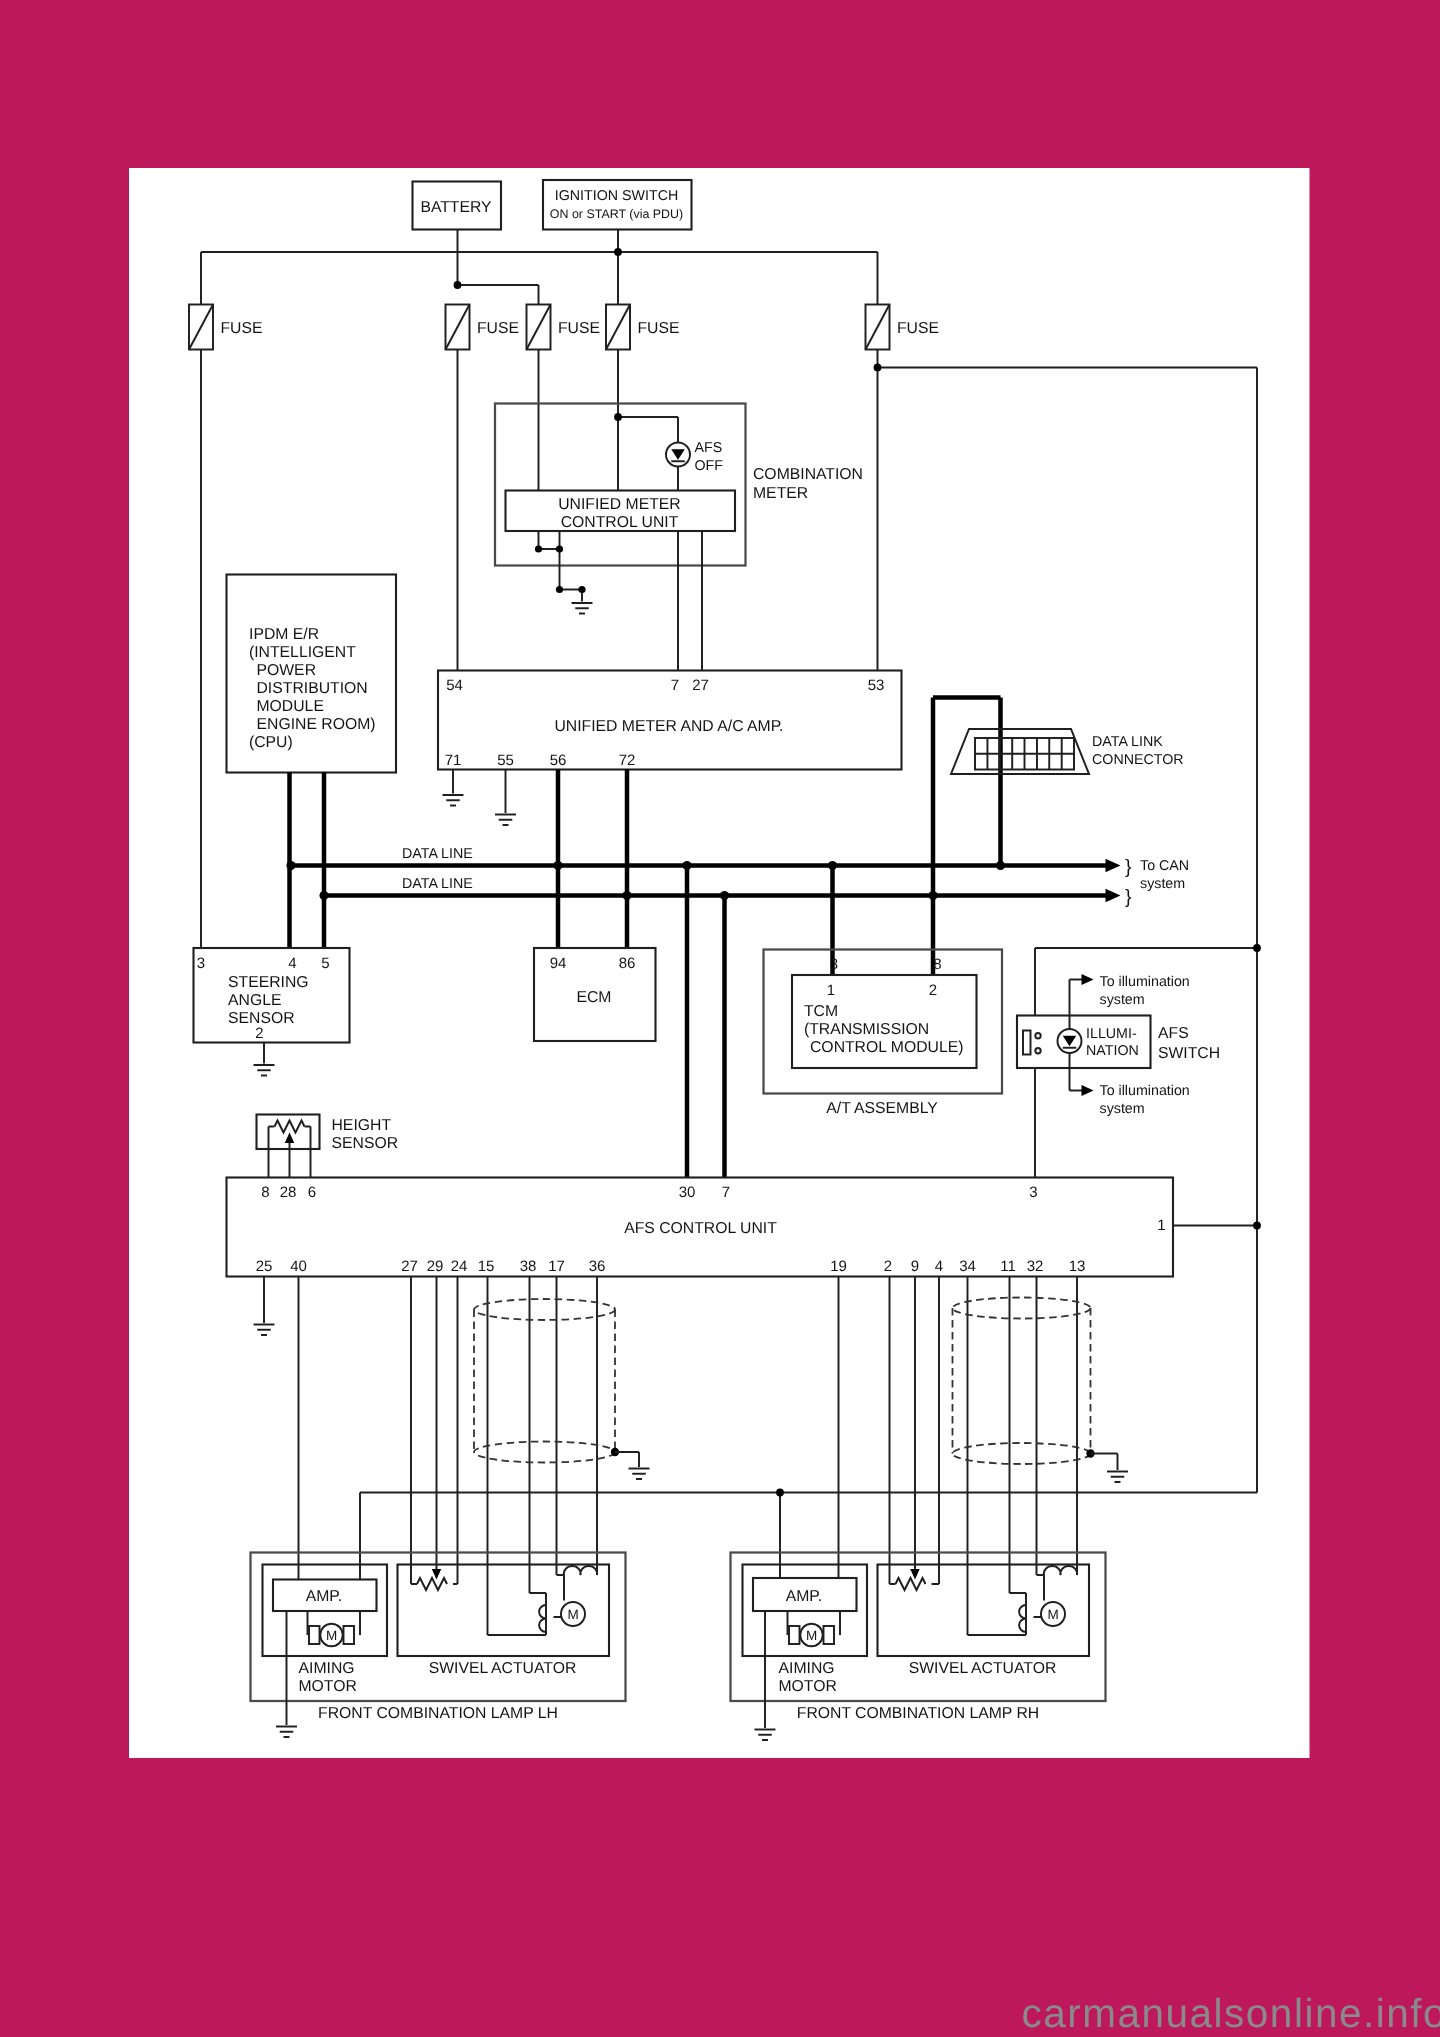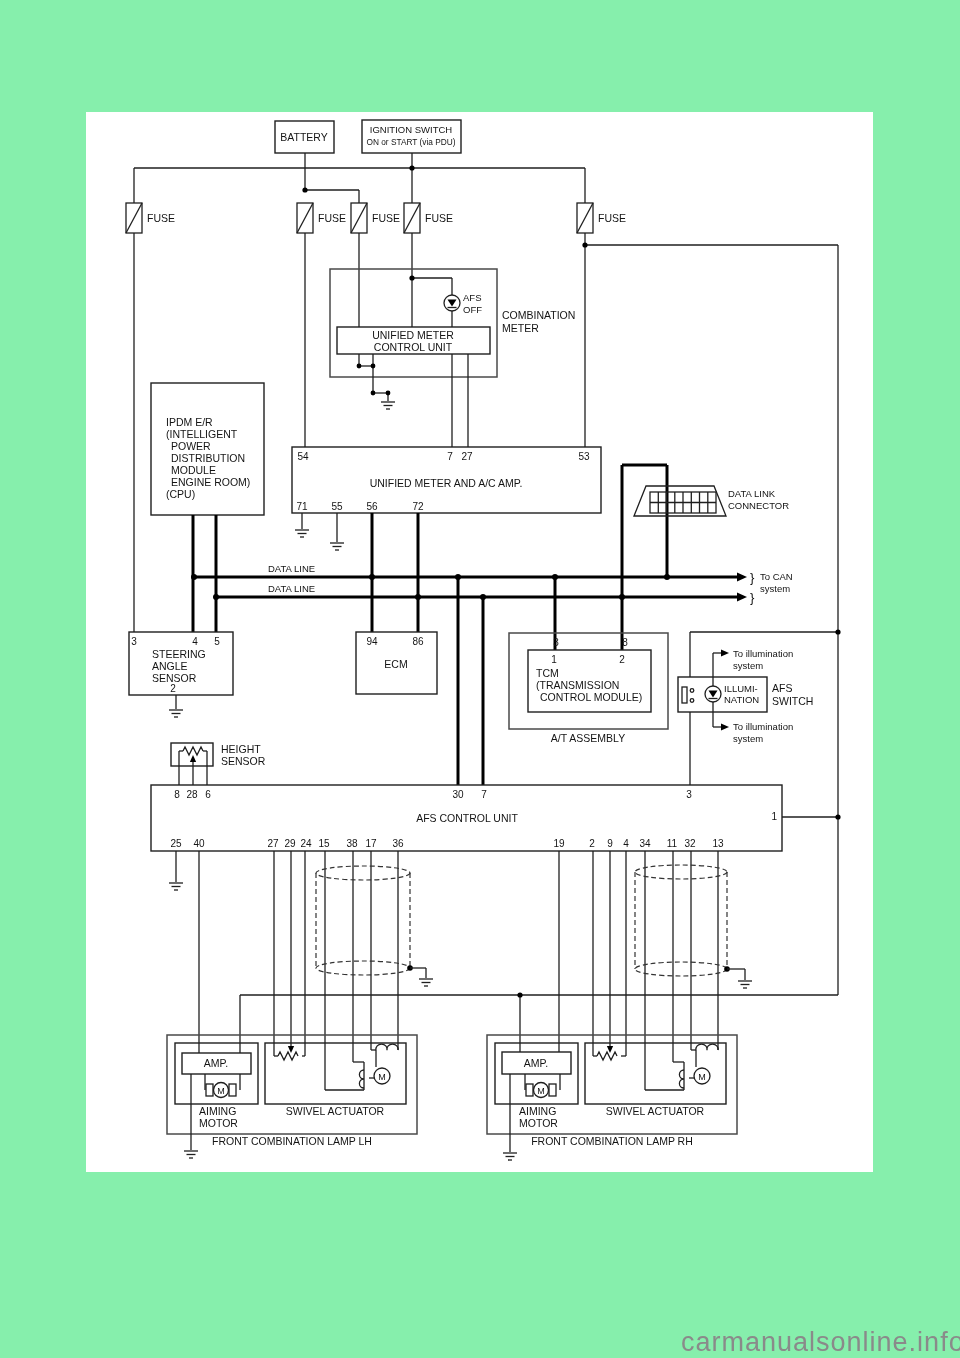--- a/index.html
+++ b/index.html
@@ -1,16 +1,16 @@
 <!DOCTYPE html>
 <html><head>
 <meta charset="utf-8">
 <style>
   html,body{margin:0;padding:0;background:#000;}
-  .stage{position:relative;width:960px;height:1358px;background:#86efac;overflow:hidden;
+  .stage{position:relative;width:960px;height:1358px;background:#be185d;overflow:hidden;
          font-family:"Liberation Sans",sans-serif;}
   svg{position:absolute;left:0;top:0;}
   .w{stroke:#1f1f1f;stroke-width:1.3;fill:none;}
   .bx{stroke:#1f1f1f;stroke-width:1.4;fill:none;}
   .gbx{stroke:#4a4a4a;stroke-width:1.5;fill:none;}
   .tk{stroke:#000;stroke-width:3;fill:none;}
   .dash{stroke:#333;stroke-width:1.2;fill:none;stroke-dasharray:5 3;}
   .dot{fill:#000;stroke:none;}
   text{fill:#141414;font-family:"Liberation Sans",sans-serif;font-size:10.5px;}
   .pin{font-size:10px;}

